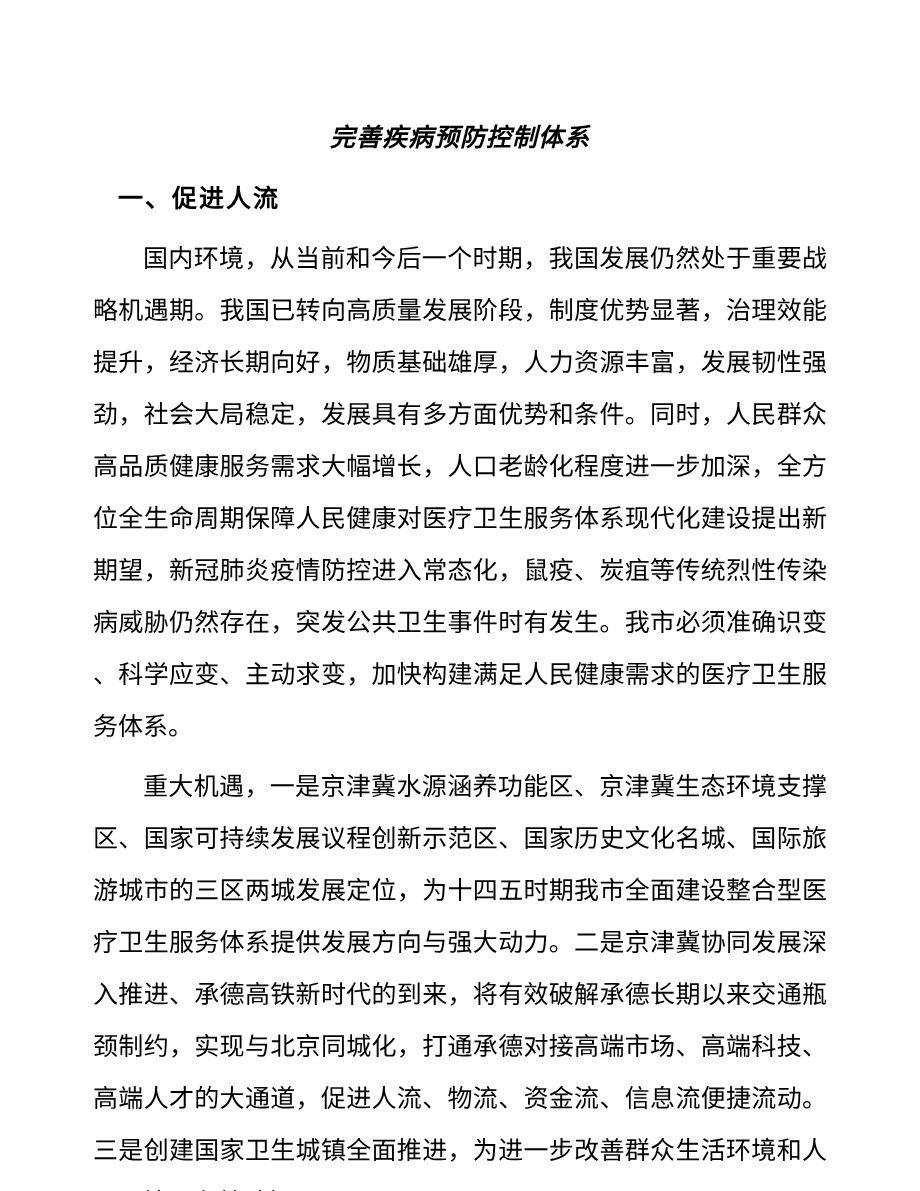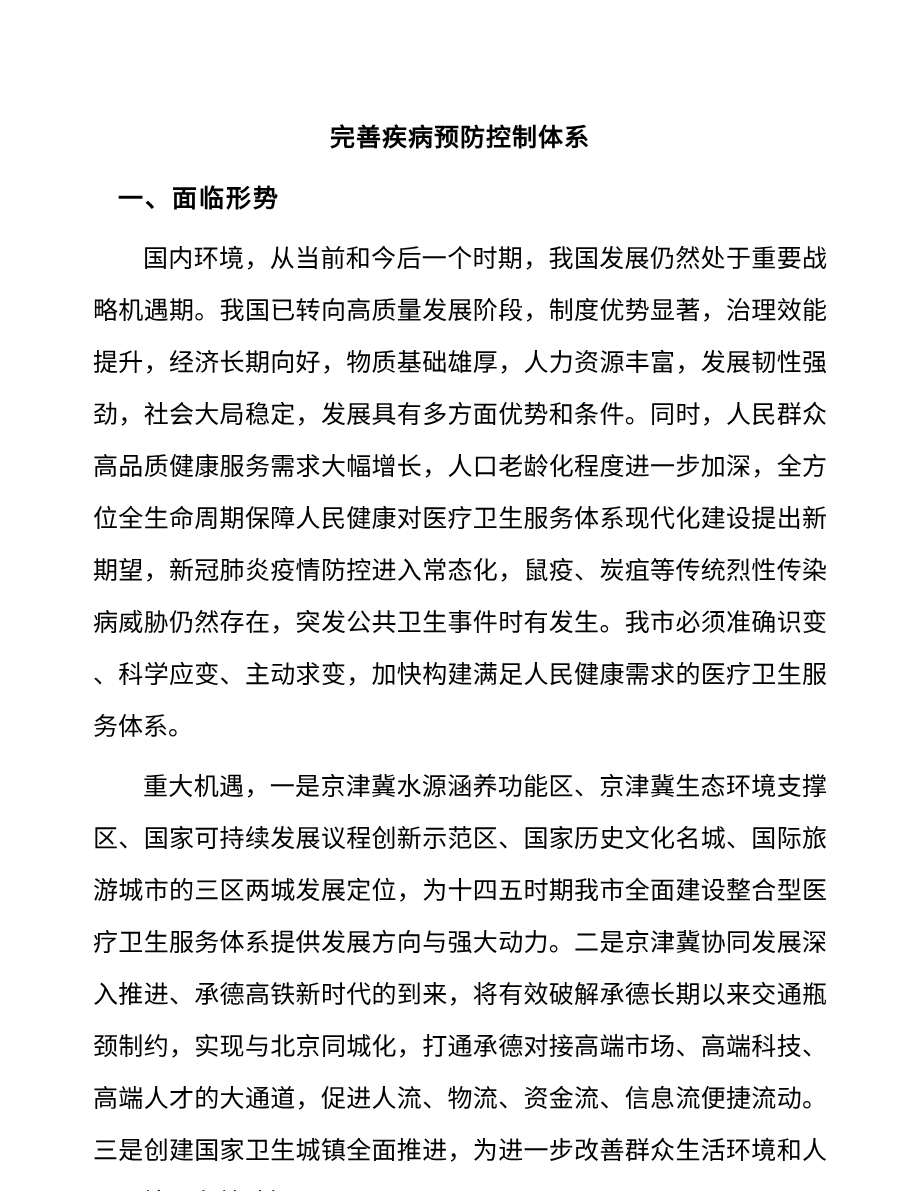--- a/index.html
+++ b/index.html
@@ -22,20 +22,21 @@
     top: 112px;
     width: 750px;
   }
   .doc-title {
     font-size: 25px;
     font-weight: 700;
     line-height: 52px;
     text-align: center;
     letter-spacing: 1px;
     white-space: nowrap;
+    font-style: italic;
   }
   .section-heading {
     margin-top: 9px;
     font-size: 25px;
     font-weight: 700;
     line-height: 52px;
     text-indent: 33px;
     letter-spacing: 2px;
   }
   .para {
@@ -50,19 +51,19 @@
     overflow-wrap: break-word;
   }
 </style>
 </head>
 <body>
 
 <div class="page">
   <div class="content">
     <div class="doc-title">完善疾病预防控制体系</div>
 
-    <div class="section-heading">一、面临形势</div>
+    <div class="section-heading">一、促进人流</div>
 
     <p class="para">国内环境，从当前和今后一个时期，我国发展仍然处于重要战略机遇期。我国已转向高质量发展阶段，制度优势显著，治理效能提升，经济长期向好，物质基础雄厚，人力资源丰富，发展韧性强劲，社会大局稳定，发展具有多方面优势和条件。同时，人民群众高品质健康服务需求大幅增长，人口老龄化程度进一步加深，全方位全生命周期保障人民健康对医疗卫生服务体系现代化建设提出新期望，新冠肺炎疫情防控进入常态化，鼠疫、炭疽等传统烈性传染病威胁仍然存在，突发公共卫生事件时有发生。我市必须准确识变、科学应变、主动求变，加快构建满足人民健康需求的医疗卫生服务体系。</p>
 
     <p class="para">重大机遇，一是京津冀水源涵养功能区、京津冀生态环境支撑区、国家可持续发展议程创新示范区、国家历史文化名城、国际旅游城市的三区两城发展定位，为十四五时期我市全面建设整合型医疗卫生服务体系提供发展方向与强大动力。二是京津冀协同发展深入推进、承德高铁新时代的到来，将有效破解承德长期以来交通瓶颈制约，实现与北京同城化，打通承德对接高端市场、高端科技、高端人才的大通道，促进人流、物流、资金流、信息流便捷流动。三是创建国家卫生城镇全面推进，为进一步改善群众生活环境和人居环境，有效破解</p>
   </div>
 </div>
 
 </body></html>

